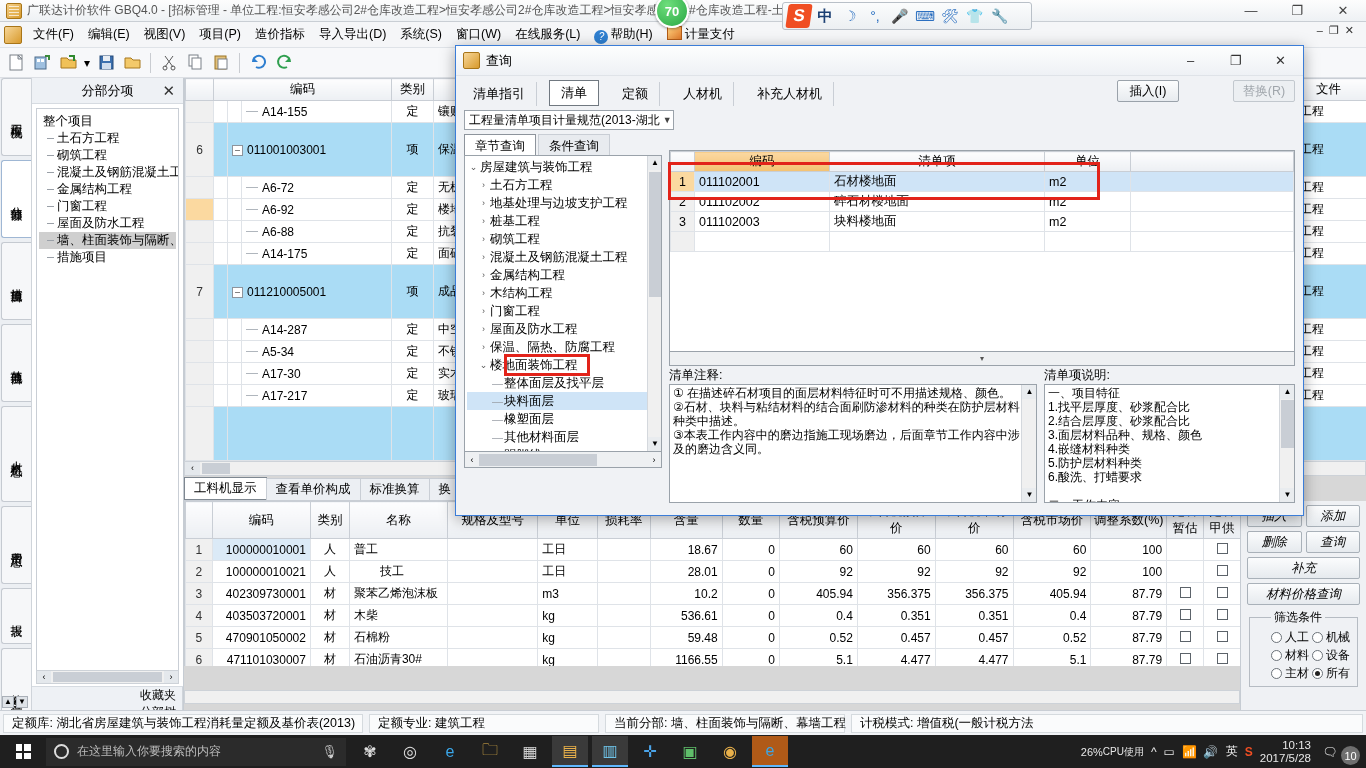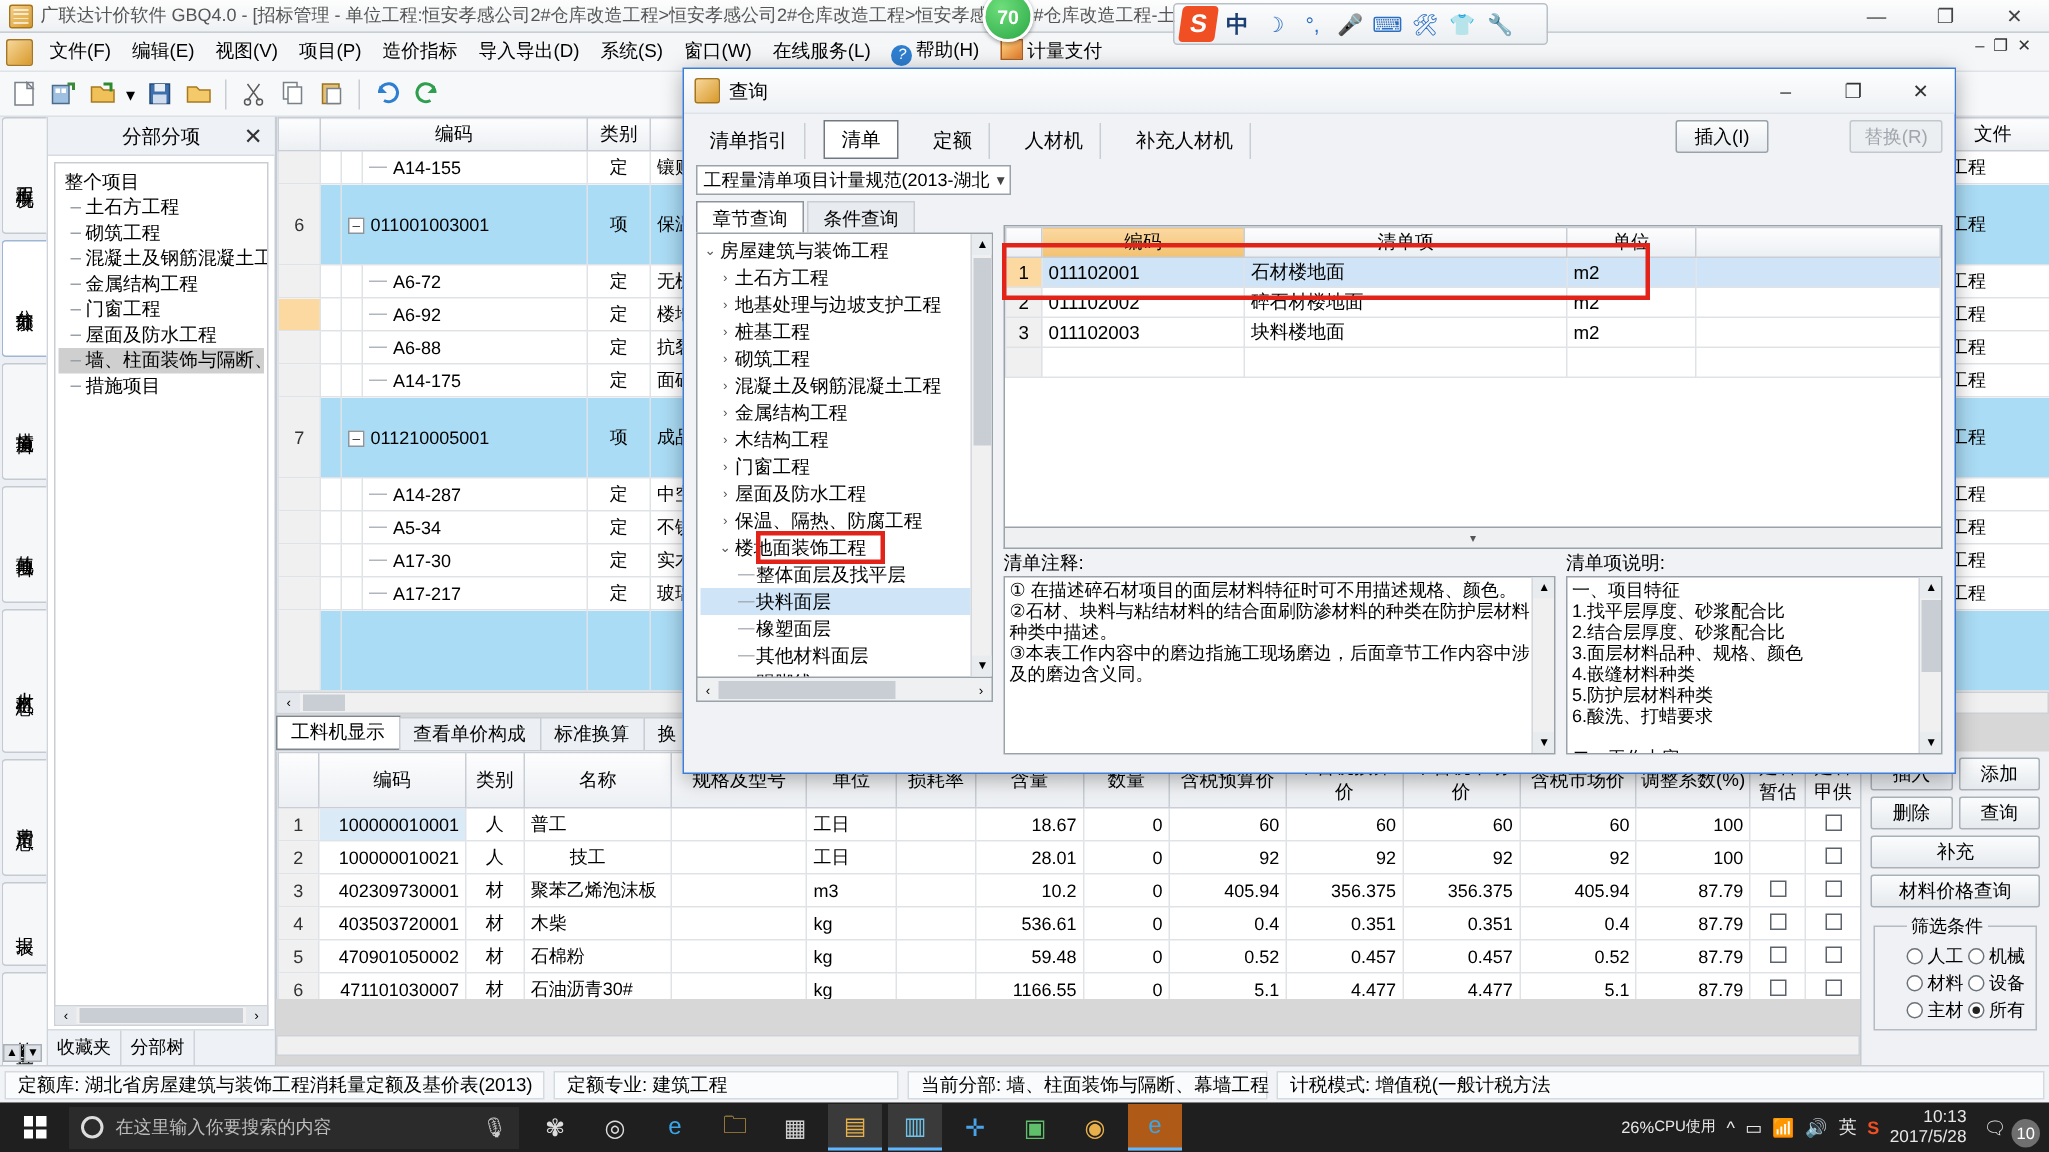--- a/index.html
+++ b/index.html
@@ -84,21 +84,21 @@
     justify-content:center;position:relative;border-bottom:1px solid #d6dbe1;font-size:13px;}
   .lpanel-close{position:absolute;right:8px;top:4px;font-size:15px;color:#333;cursor:pointer;}
   .ltree{position:absolute;left:4px;right:4px;top:30px;bottom:26px;border:1px solid #c9ced5;
     background:#fff;overflow:hidden;padding:4px 2px;}
   .lnode{font-size:12.5px;line-height:17px;white-space:nowrap;padding-left:4px;}
   .lnode.child{padding-left:18px;position:relative;}
   .lnode.child:before{content:"";position:absolute;left:8px;top:8px;width:7px;height:1px;
     background:#9aa0a8;}
   .lnode.sel{background:#cfcfcf;}
   .lpanel-foot{position:absolute;left:0;right:0;bottom:0;height:24px;background:#eef1f5;
-    border-top:1px solid #d6dbe1;display:flex;align-items:flex-end;font-size:12px;}
+    border-top:1px solid #d6dbe1;display:flex;align-items:flex-end;font-size:12px;flex-direction:column;}
   .lpanel-foot .ft{padding:0 6px;border-right:1px solid #cfd4da;height:100%;
     display:flex;align-items:center;}
   .lscroll{position:absolute;left:4px;right:4px;bottom:26px;height:14px;background:#f0f0f0;
     border:1px solid #cdd2d8;display:flex;align-items:center;}
   .lscroll i{width:14px;height:12px;font-style:normal;font-size:9px;text-align:center;
     line-height:12px;background:#e4e8ec;}
   .lscroll b{flex:1;height:10px;background:#c9ced5;margin:0 2px;}
 
   
   .maintop{position:absolute;left:184px;top:78px;right:0;height:390px;background:#fff;
@@ -134,21 +134,21 @@
   .mainbot{position:absolute;left:184px;top:501px;right:126px;height:165px;background:#fff;
     overflow:hidden;border-left:1px solid #c6ccd3;}
   .bot-hscroll{position:absolute;left:184px;top:690px;right:126px;height:14px;background:#f0f0f0;
     border:1px solid #cdd2d8;}
 
   
   .rpanel{position:absolute;right:0;top:501px;width:126px;bottom:58px;background:#eff1f4;
     border-left:1px solid #c6ccd3;padding:4px 6px;}
   .rbtn{height:22px;background:linear-gradient(#fbfcfd,#e6eaee);border:1px solid #a9b1b9;
     border-radius:2px;display:flex;align-items:center;justify-content:center;font-size:12.5px;
-    margin-bottom:4px;}
+    margin-bottom:4px;font-style:italic;}
   .rrow{display:flex;gap:4px;}
   .rrow .rbtn{flex:1;}
   .fieldset{border:1px solid #b6bcc3;margin-top:4px;padding:2px 4px 4px 21px;position:relative;}
   .fieldset>legend{font-size:12px;padding:0 3px;}
   .radios{display:flex;flex-wrap:wrap;}
   .radios label{width:50%;font-size:12px;display:flex;align-items:center;gap:3px;
     line-height:18px;}
   .rd{width:11px;height:11px;border-radius:50%;border:1px solid #6b7279;background:#fff;
     display:inline-block;position:relative;flex:none;}
   .rd.on:after{content:"";position:absolute;left:2px;top:2px;width:5px;height:5px;

